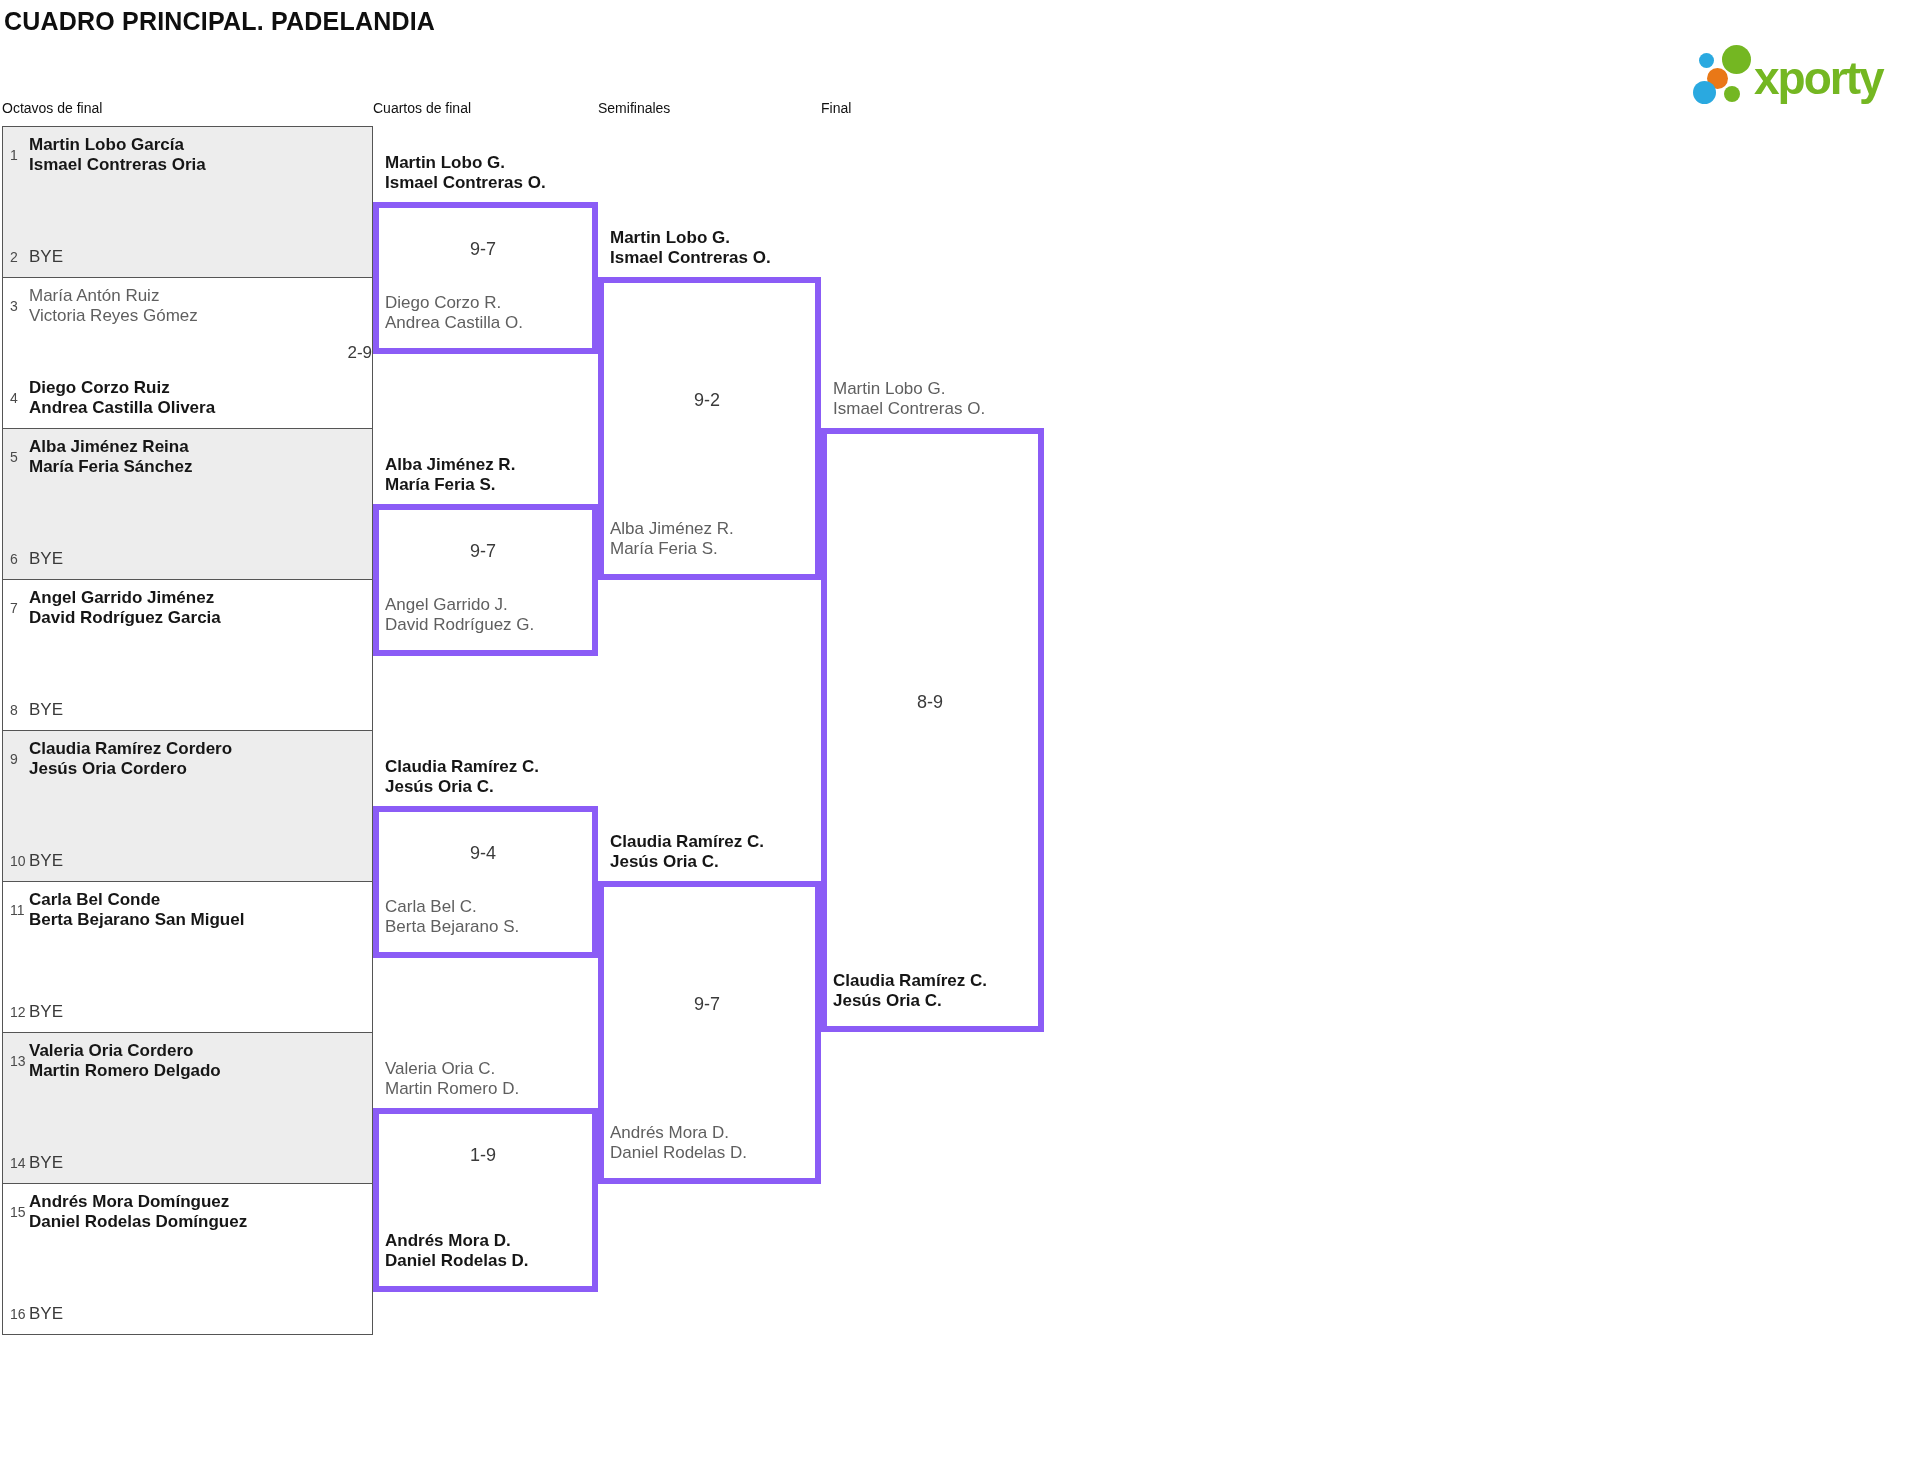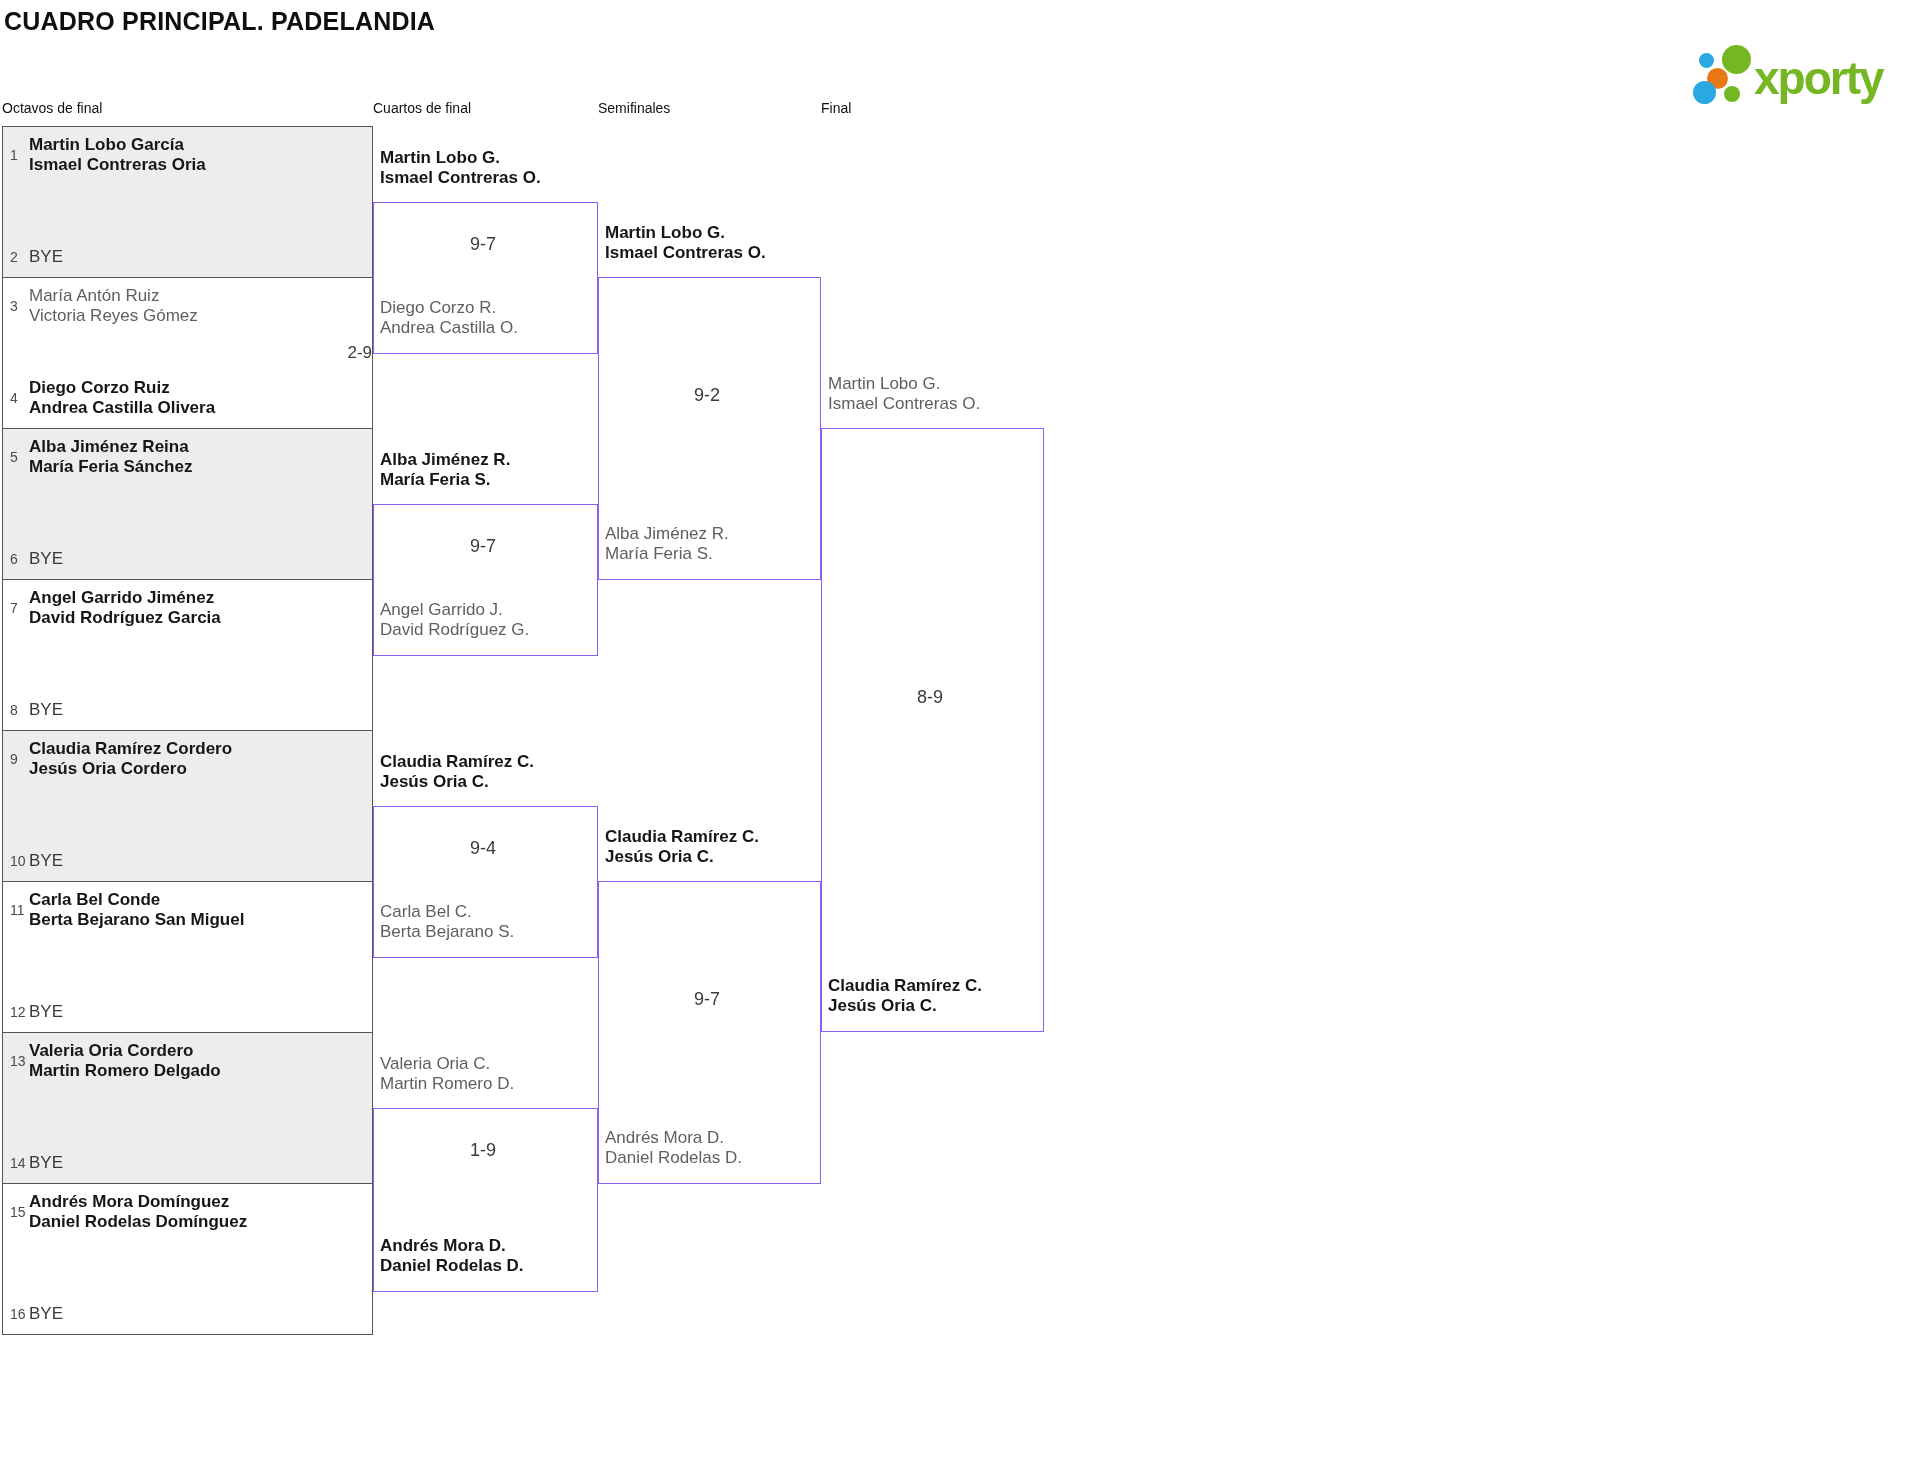--- a/index.html
+++ b/index.html
@@ -35,21 +35,21 @@
   .entry.bot{bottom:10px;}
   .seed{width:19px;padding-left:7px;font-size:14px;color:#4a4a4a;flex:none;}
   .names{font-size:17px;line-height:20px;}
   .names span{display:block;}
   .w{font-weight:700;color:#161616;}
   .l{color:#5f5f5f;font-weight:400;}
   .b{color:#3a3a3a;font-weight:400;}
   .oscore{position:absolute;left:0;right:0;top:50%;transform:translateY(-50%);text-align:right;font-size:17px;color:#3a3a3a;}
 
   
-  .rect{position:absolute;border:1px solid #8b5cf6;box-sizing:border-box;}
+  .rect{position:absolute;border:6px solid #8b5cf6;box-sizing:border-box;}
   .q{left:373px;width:225px;}
   .q0{top:202px;height:152px;}
   .q1{top:504px;height:152px;}
   .q2{top:806px;height:152px;}
   .q3{top:1108px;height:184px;}
   .s{left:598px;width:223px;}
   .s0{top:277px;height:303px;}
   .s1{top:881px;height:303px;}
   .f{left:821px;width:223px;}
   .f0{top:428px;height:604px;}

